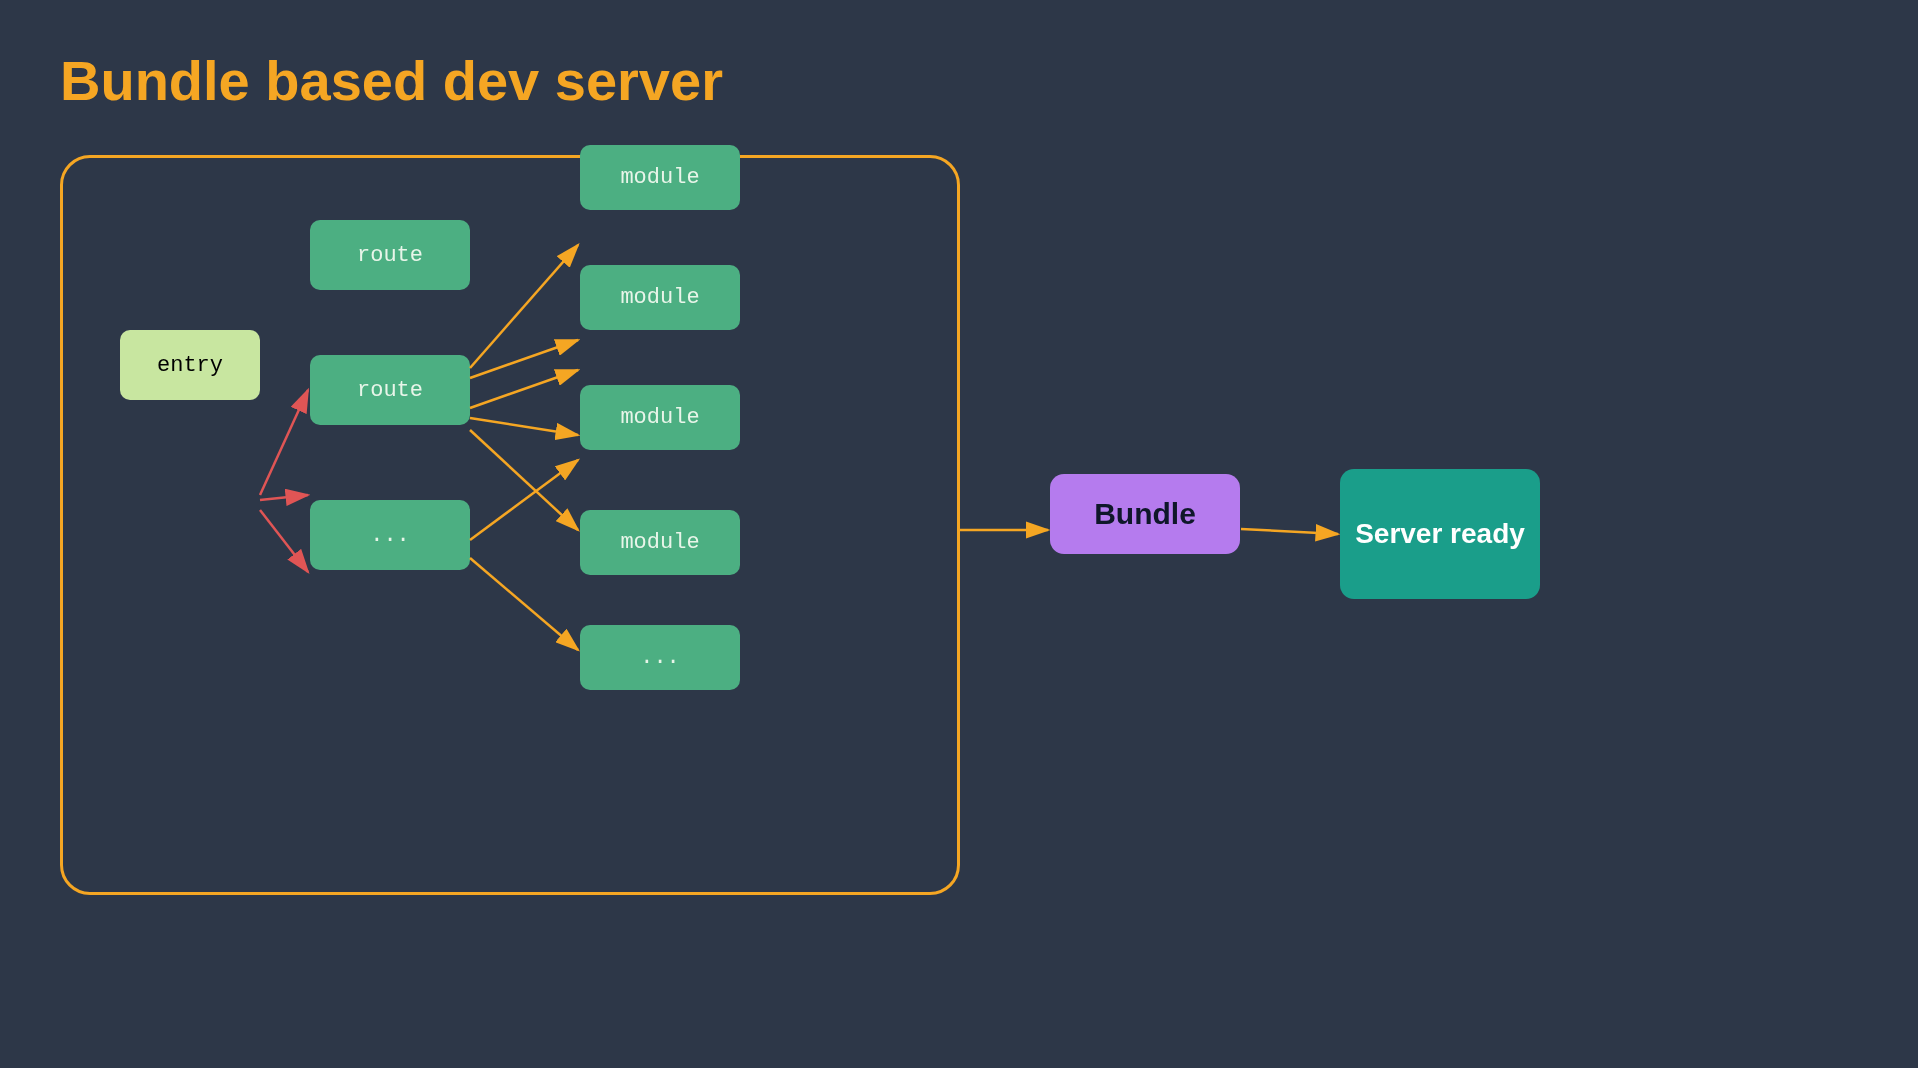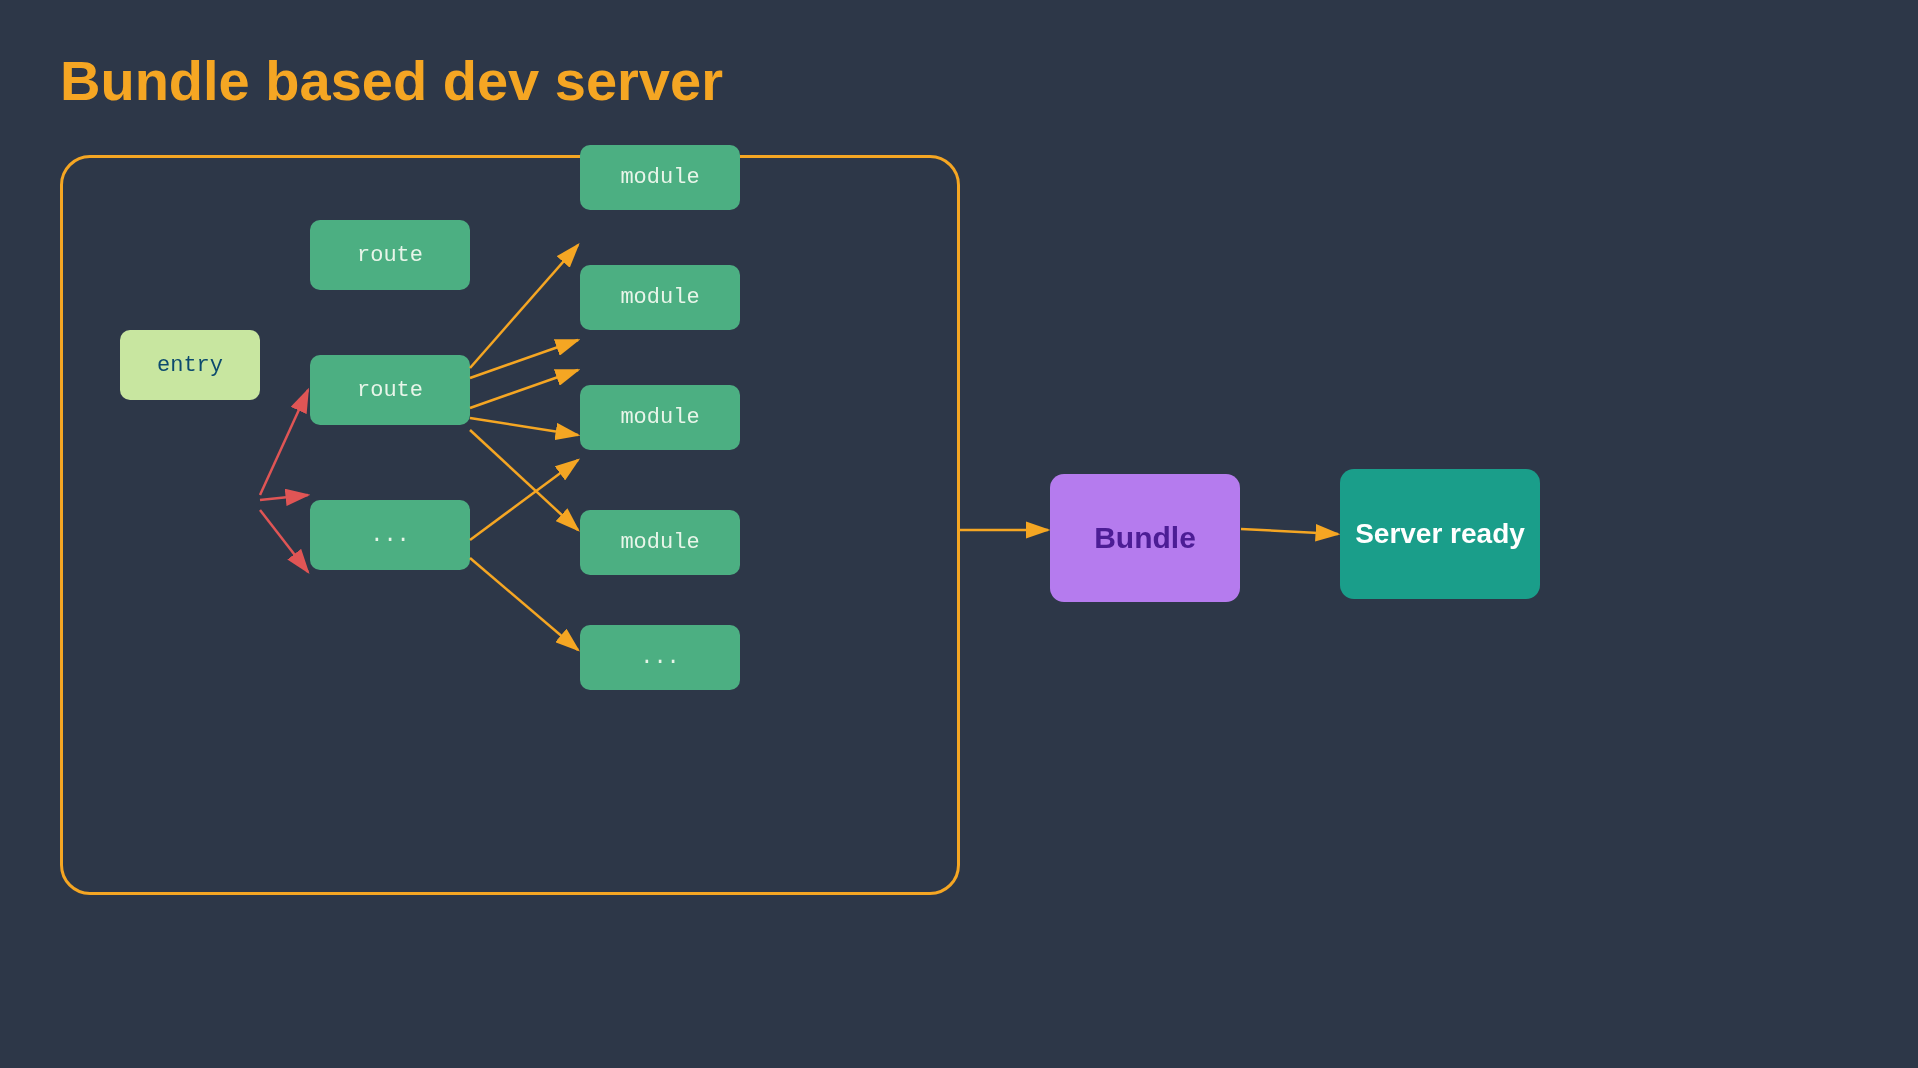--- a/index.html
+++ b/index.html
@@ -36,21 +36,21 @@
 
     
     .node {
       position: absolute;
       border-radius: 10px;
       display: flex;
       align-items: center;
       justify-content: center;
       font-size: 22px;
       font-weight: 500;
-      color: #0c4a6e;
+      color: #000000;
     }
 
     
     .node-entry {
       background-color: #c8e6a0;
       width: 140px;
       height: 70px;
       top: 330px;
       left: 120px;
     }
@@ -121,30 +121,30 @@
       top: 625px;
       left: 580px;
       color: #e8f5e9;
     }
 
     
     .node-bundle {
       position: absolute;
       background-color: #b57bee;
       width: 190px;
-      height: 128px;
+      height: 80px;
       top: 474px;
       left: 1050px;
       border-radius: 14px;
       display: flex;
       align-items: center;
       justify-content: center;
       font-size: 30px;
       font-weight: 700;
-      color: #4c1d95;
+      color: #0f172a;
       font-family: sans-serif;
     }
 
     
     .node-server-ready {
       position: absolute;
       background-color: #1a9e8a;
       width: 200px;
       height: 130px;
       top: 469px;

